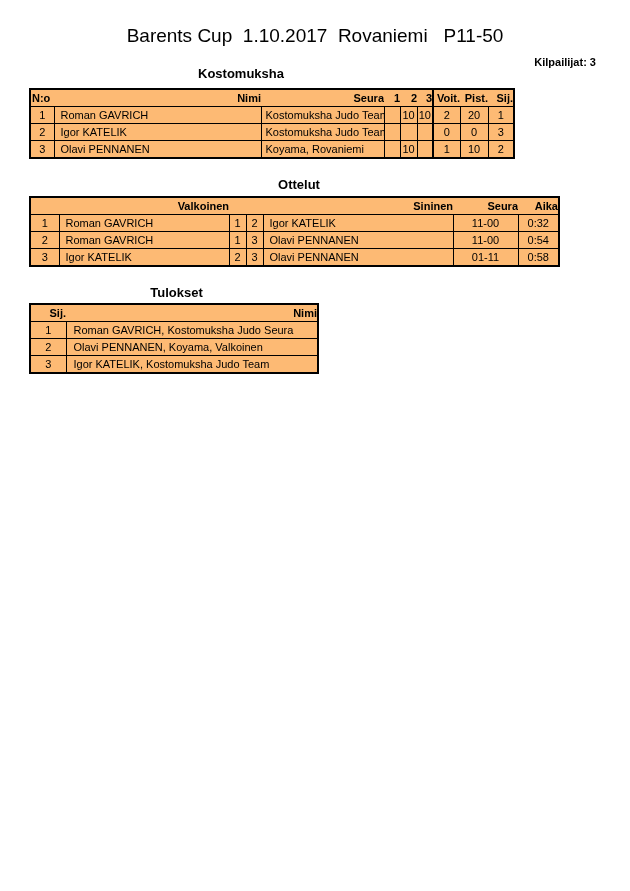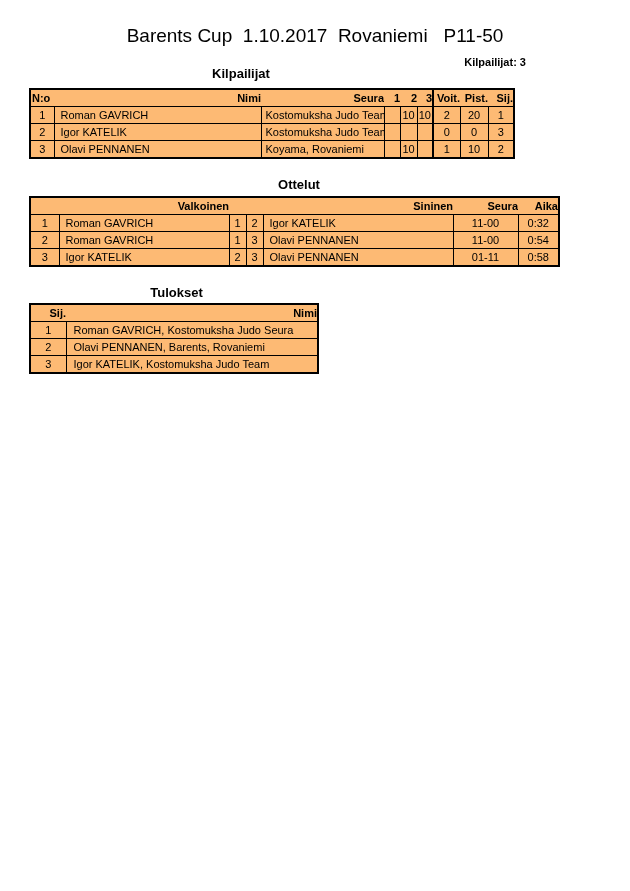--- a/index.html
+++ b/index.html
@@ -8,21 +8,21 @@
     background: #ffffff; color: #000000;
     font-family: "Liberation Sans", sans-serif;
     position: relative; overflow: hidden;
   }
   .page-title {
     position: absolute; top: 25px; left: 0; width: 630px;
     text-align: center; font-size: 19px; font-weight: normal;
     white-space: pre; line-height: 1.15;
   }
   .competitor-count {
-    position: absolute; top: 56px; left: 0; width: 526px;
+    position: absolute; top: 56px; left: 0; width: 596px;
     text-align: right; font-size: 11px; font-weight: bold;
   }
   .sec-heading {
     position: absolute; font-size: 13px; font-weight: bold;
     text-align: center; line-height: 14px;
   }
   #heading-competitors { top: 67px; left: 29px; width: 424px; }
   #heading-matches     { top: 178px; left: 29px; width: 540px; }
   #heading-results     { top: 286px; left: 29px; width: 295px; }
 
@@ -51,21 +51,21 @@
   .rname { text-align: left; padding-left: 7px; white-space: nowrap; }
   th.left-flush { text-align: left; padding-left: 1px; }
   th.clip-left  { text-align: left; white-space: nowrap; text-indent: -4px; padding-left: 44px; }
 </style>
 </head>
 <body>
 
 <div class="page-title">Barents Cup  1.10.2017  Rovaniemi   P11-50</div>
 <div class="competitor-count">Kilpailijat: 3</div>
 
-<div class="sec-heading" id="heading-competitors">Kilpailijat</div>
+<div class="sec-heading" id="heading-competitors">Kostomuksha</div>
 
 <table id="competitors-table">
   <colgroup>
     <col style="width:24px">
       <col style="width:207px">
       <col style="width:123px">
     <col style="width:16px">
       <col style="width:17px">
       <col style="width:16px">
     <col style="width:27px">
@@ -189,20 +189,20 @@
       <th>Nimi</th>
     </tr>
   </thead>
   <tbody>
     <tr>
       <td>1</td>
       <td class="rname">Roman GAVRICH, Kostomuksha Judo Seura</td>
     </tr>
     <tr>
       <td>2</td>
-      <td class="rname">Olavi PENNANEN, Barents, Rovaniemi</td>
+      <td class="rname">Olavi PENNANEN, Koyama, Valkoinen</td>
     </tr>
     <tr>
       <td>3</td>
       <td class="rname">Igor KATELIK, Kostomuksha Judo Team</td>
     </tr>
   </tbody>
 </table>
 
 </body></html>

